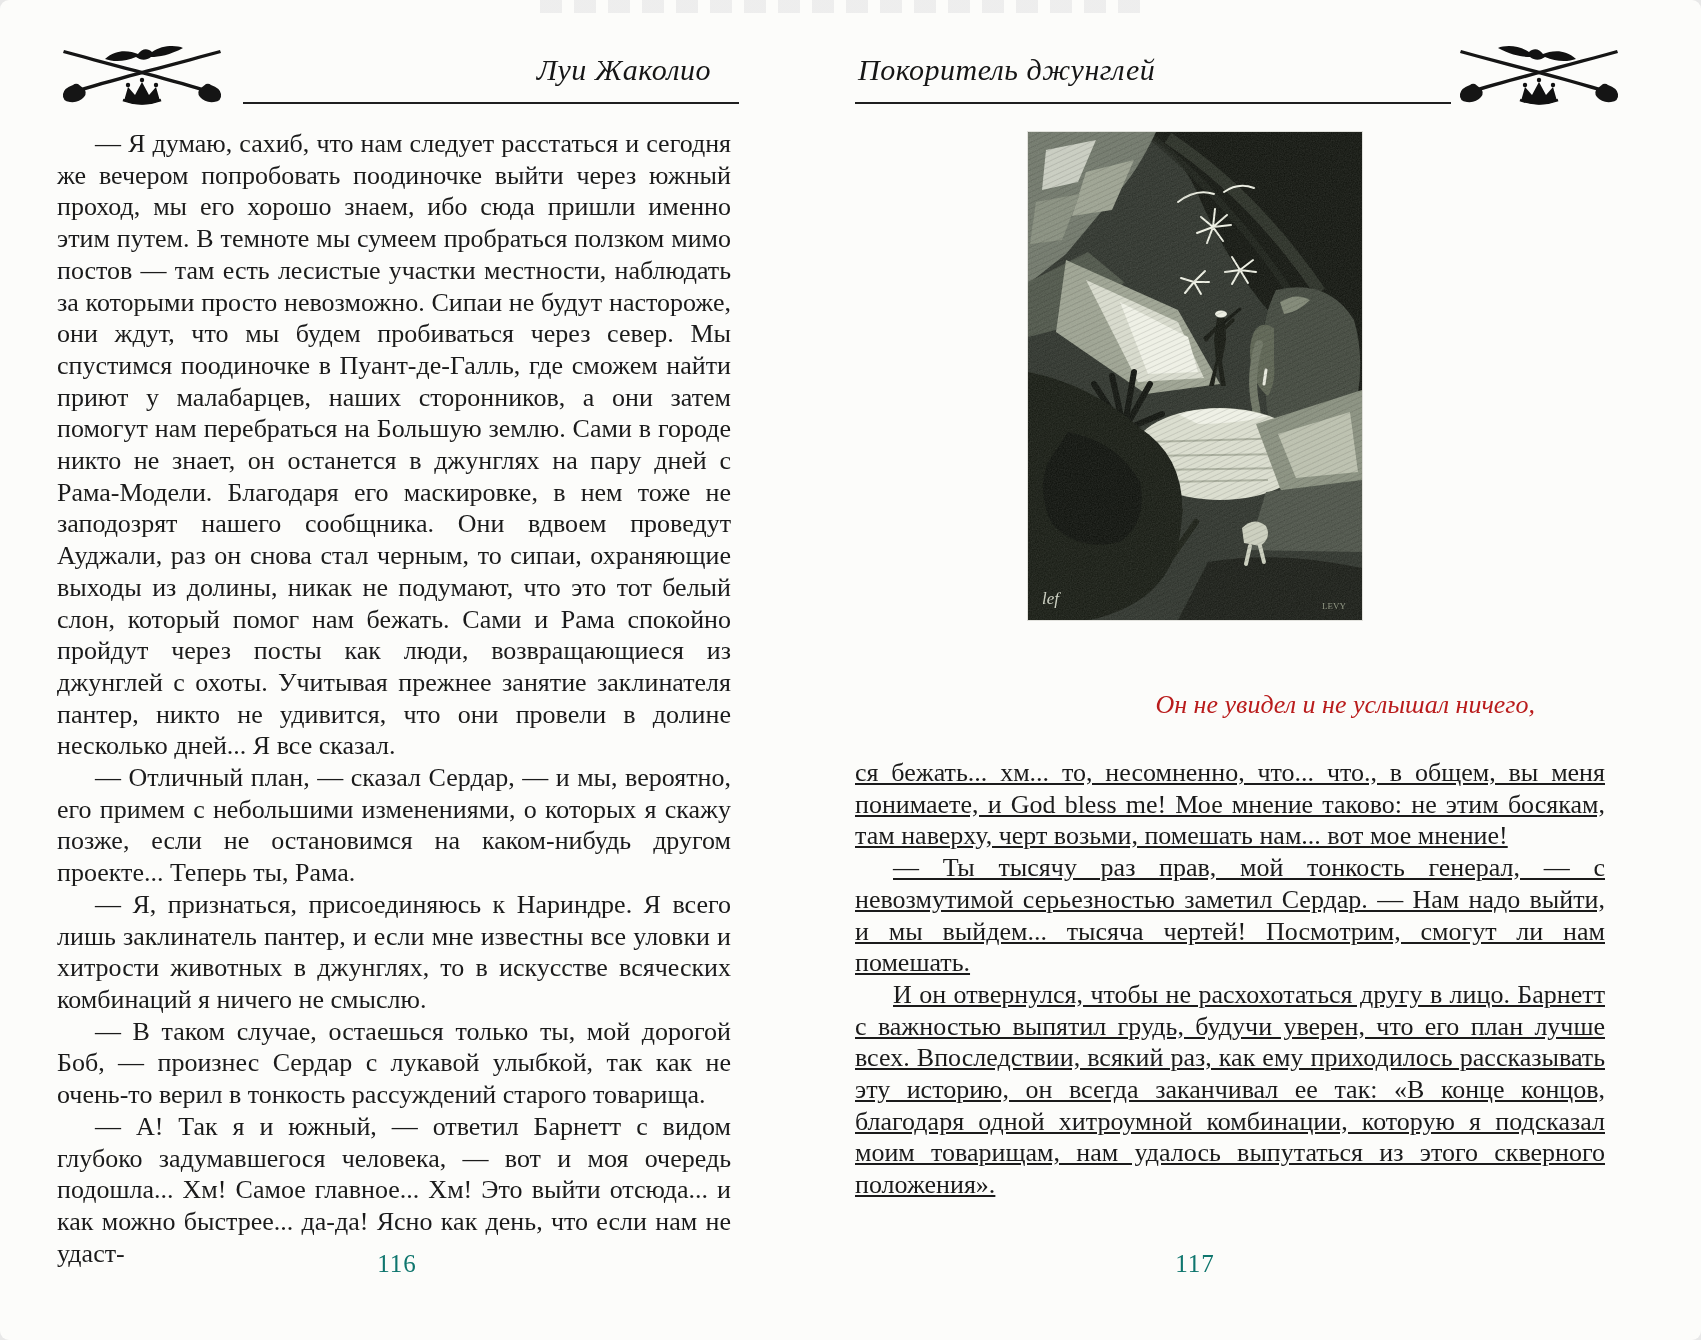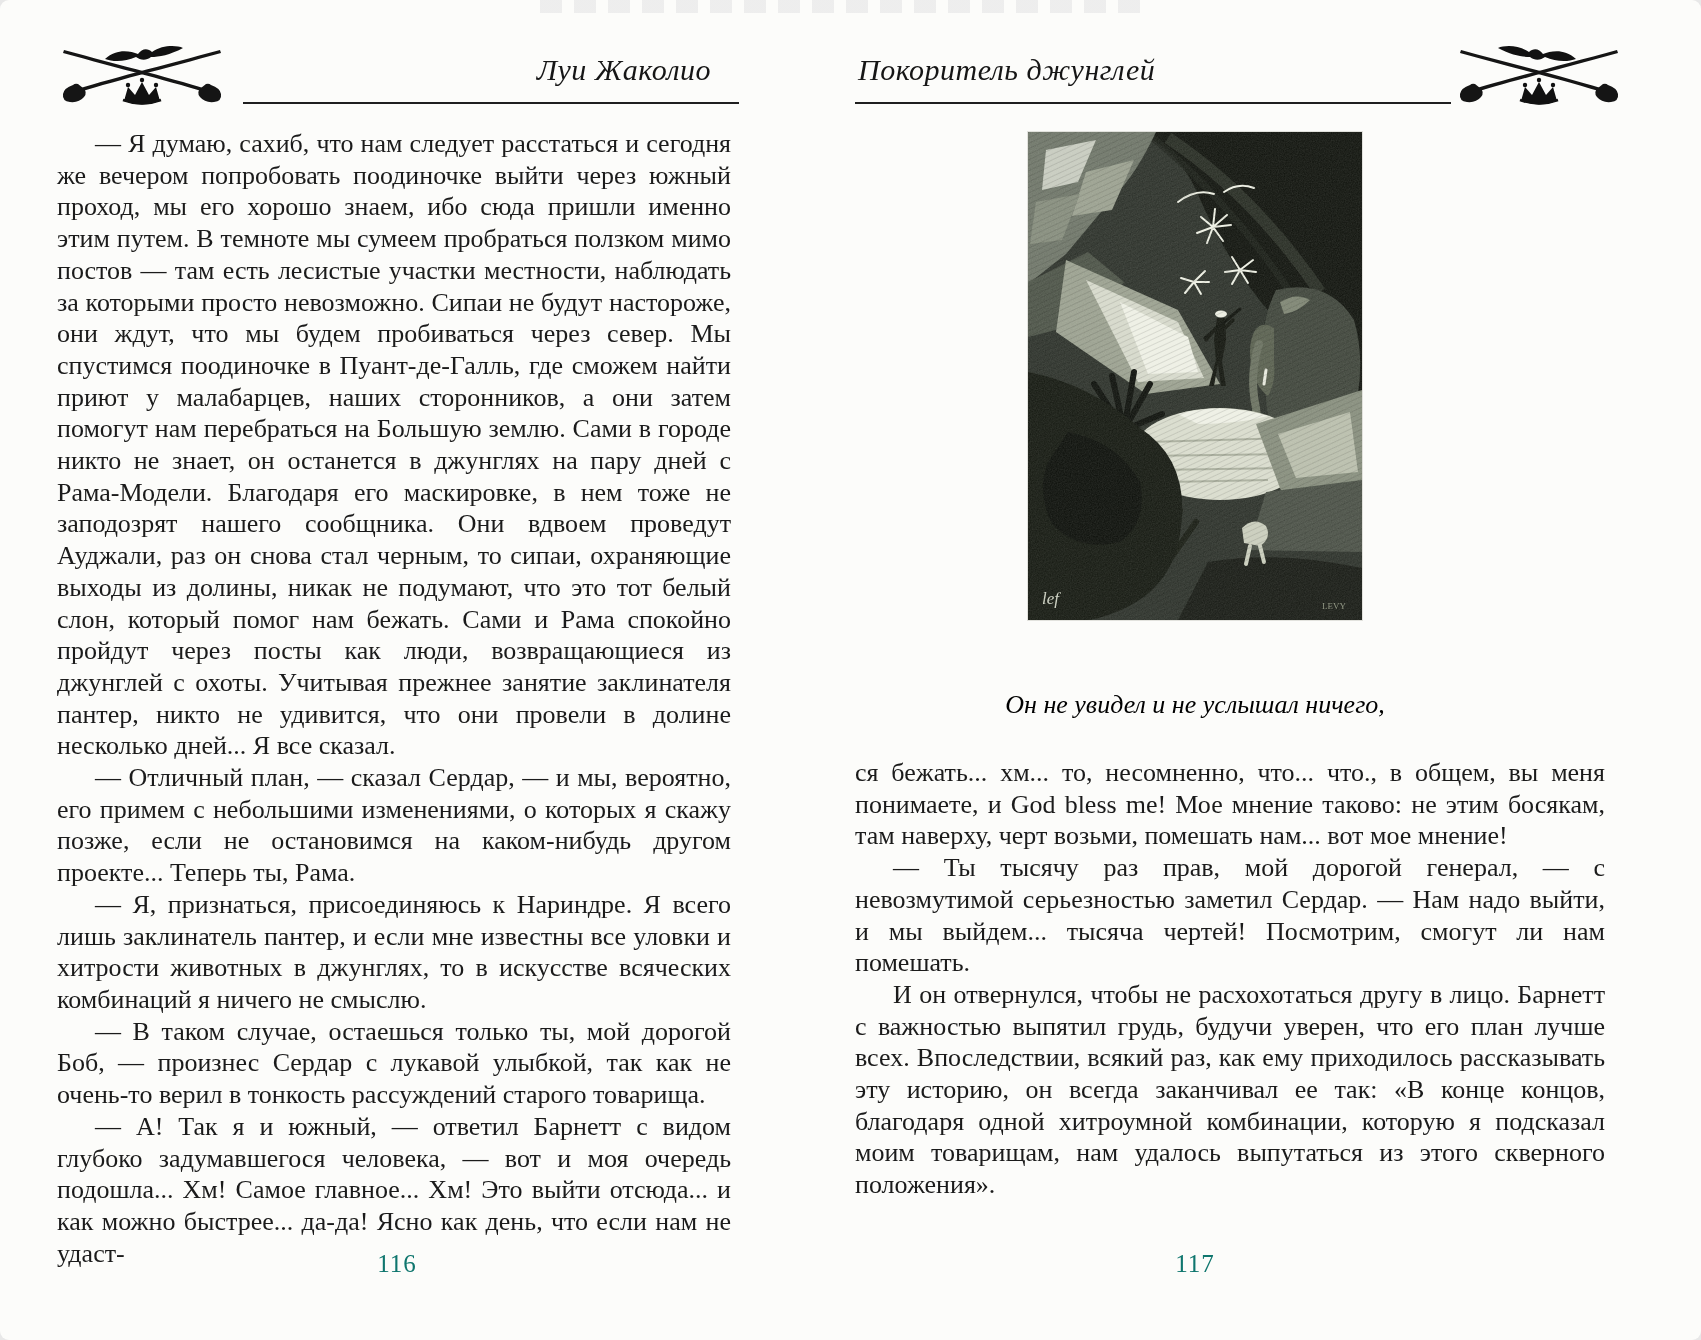--- a/index.html
+++ b/index.html
@@ -29,28 +29,28 @@
   .page.left .header-title{right:28px;}
   .page.right .header-title{left:3px;}
   .rule{position:absolute;top:57px;height:2px;background:#1f1f1f;}
   .page.left .rule{left:186px;right:0;}
   .page.right .rule{left:0;width:596px;}
   .body-text{
     position:absolute;left:0;right:8px;
     font-size:26px;line-height:31.7px;text-align:justify;
   }
   .page.left .body-text{top:83px;}
-  .page.right .body-text{top:712px;}
+  .page.right .body-text{top:712px;text-decoration:underline;}
   .body-text p{margin:0;text-indent:38px;}
   .body-text p.no-indent{text-indent:0;}
   .figure-wrap{position:absolute;left:173px;top:87px;width:334px;height:488px;}
   .figure-wrap svg{display:block;box-shadow:0 0 0 1px #e2e2dd;}
   .caption{
     position:absolute;left:0;top:645px;width:680px;
-    text-align:center;font-style:italic;font-size:26px;line-height:30px;color:#000000;
+    text-align:right;font-style:italic;font-size:26px;line-height:30px;color:#b91c1c;
   }
   .page-number{
     position:absolute;left:0;top:1205px;width:680px;
     text-align:center;font-size:25px;letter-spacing:1px;color:#0f766e;
   }
 </style>
 </head>
 <body>
 
 <div class="canvas">
@@ -183,20 +183,20 @@
         <rect width="334" height="488" filter="url(#grain)"></rect>
       </svg>
     </div>
 
     <div class="caption">
       <div>Он не увидел и не услышал ничего,</div>
     </div>
 
     <div class="body-text">
       <p class="no-indent">ся бежать... хм... то, несомненно, что... что., в общем, вы меня понимаете, и God bless me! Мое мнение таково: не этим босякам, там наверху, черт возьми, помешать нам... вот мое мнение!</p>
-      <p>— Ты тысячу раз прав, мой дорогой генерал, — с невозмутимой серьезностью заметил Сердар. — Нам надо выйти, и мы выйдем... тысяча чертей! Посмотрим, смогут ли нам помешать.</p>
+      <p>— Ты тысячу раз прав, мой тонкость генерал, — с невозмутимой серьезностью заметил Сердар. — Нам надо выйти, и мы выйдем... тысяча чертей! Посмотрим, смогут ли нам помешать.</p>
       <p>И он отвернулся, чтобы не расхохотаться другу в лицо. Барнетт с важностью выпятил грудь, будучи уверен, что его план лучше всех. Впоследствии, всякий раз, как ему приходилось рассказывать эту историю, он всегда заканчивал ее так: «В конце концов, благодаря одной хитроумной комбинации, которую я подсказал моим товарищам, нам удалось выпутаться из этого скверного положения».</p>
     </div>
 
     <div class="page-number">117</div>
   </section>
 
 </div>
 
 </body></html>

